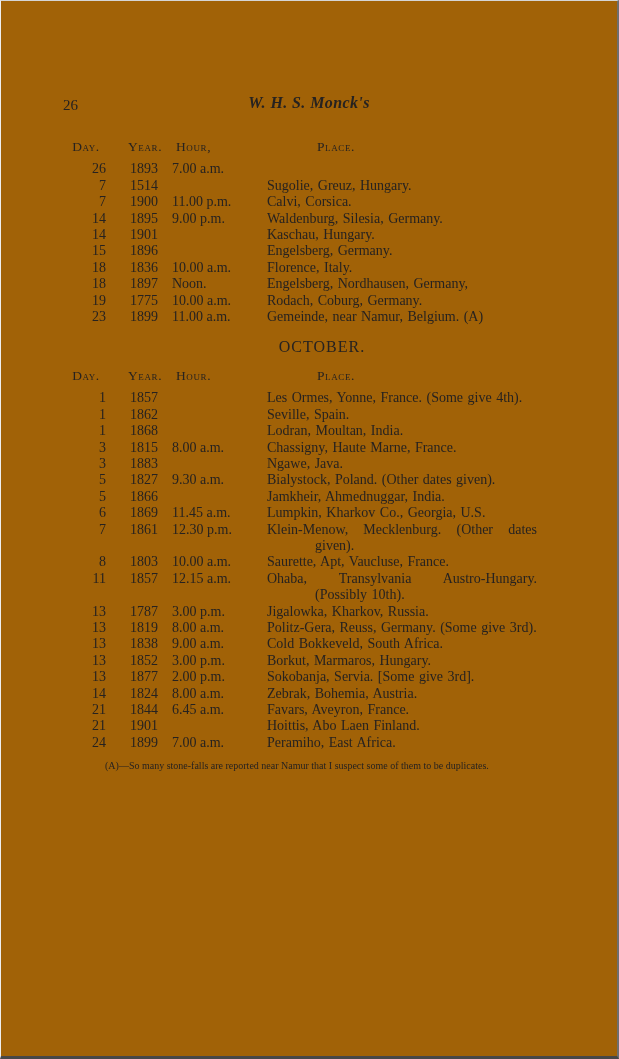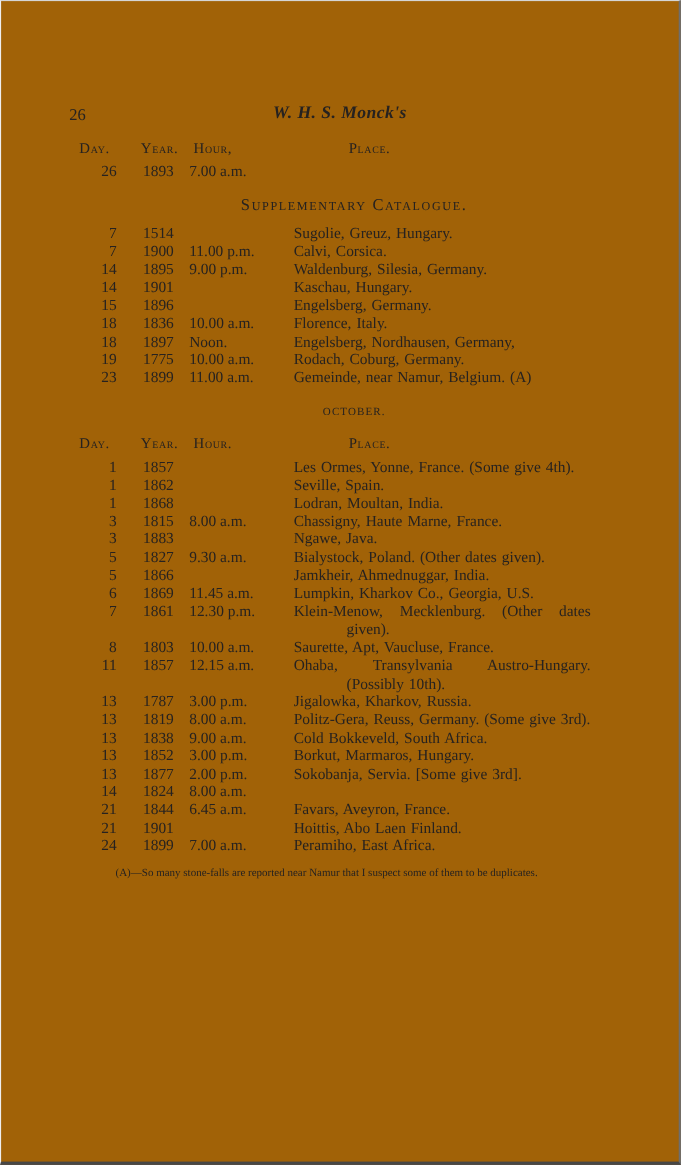--- a/index.html
+++ b/index.html
@@ -9,40 +9,40 @@
     font-family:"Liberation Serif","DejaVu Serif",serif;
     border-top:1px solid #d5d5d5; border-left:1px solid #eeeeee;
     border-right:2px solid #6e6e6e; border-bottom:3px solid #474747;
     overflow:hidden;
   }
   .page-num { position:absolute; top:96px; left:62px; font-size:15px; }
   .running-head {
     position:absolute; top:93px; left:0; right:0; text-align:center;
     font-style:italic; font-size:16px; letter-spacing:0.4px;font-weight:bold;
   }
-  .content { position:absolute; top:126px; left:65px; width:512px; font-size:14px; line-height:16.4px; }
+  .content { position:absolute; top:138px; left:65px; width:512px; font-size:14px; line-height:16.4px; }
 
   .t-head, .t-row { display:grid; grid-template-columns:40px 64px 72px 295px; align-items:baseline; }
   .t-head { font-variant:small-caps; font-size:13.5px; letter-spacing:0.6px; margin-bottom:6px; }
   .th-day  { text-align:center; }
   .th-year { padding-left:22px; }
   .th-hour { padding-left:6px; }
   .th-place{ padding-left:75px; }
 
   .c-day  { text-align:right; }
   .c-year { padding-left:24px; }
   .c-hour { padding-left:2px; }
   .c-place{ padding-left:73px; text-indent:-48px; text-align:justify; word-spacing:1px; }
 
   .section-title {
     text-align:center; font-variant:small-caps; font-size:15px;
     letter-spacing:1.5px; margin:13px 0 10px 0;
   }
   .month-title {
-    text-align:center; font-size:10px; letter-spacing:1px; margin:14px 0 12px 0;
+    text-align:center; font-size:16px; letter-spacing:1px; margin:14px 0 12px 0;
   }
   .oct-head { margin-top:0; }
   .footnote {
     margin:7px 0 0 13px; width:478px; font-size:10px; line-height:15.6px;
     text-indent:26px; text-align:justify;
   }
 </style>
 </head>
 <body>
 
@@ -64,21 +64,20 @@
 
           <div class="t-row">
             <span class="c-day">26</span>
             <span class="c-year">1893</span>
             <span class="c-hour">7.00 a.m.</span>
           </div>
         </div>
     </section>
 
     <section>
-      <div class="section-title">Supplementary Catalogue.</div>
       <div>
 
           <div class="t-row">
             <span class="c-day">7</span>
             <span class="c-year">1514</span>
             <span class="c-hour"></span>
             <span class="c-place">Sugolie, Greuz, Hungary.</span>
           </div>
 
           <div class="t-row">
@@ -258,20 +257,21 @@
             <span class="c-day">13</span>
             <span class="c-year">1877</span>
             <span class="c-hour">2.00 p.m.</span>
             <span class="c-place">Sokobanja, Servia. [Some give 3rd].</span>
           </div>
 
           <div class="t-row">
             <span class="c-day">14</span>
             <span class="c-year">1824</span>
             <span class="c-hour">8.00 a.m.</span>
+            <span class="c-place">Zebrak, Bohemia, Austria.</span>
           </div>
 
           <div class="t-row">
             <span class="c-day">21</span>
             <span class="c-year">1844</span>
             <span class="c-hour">6.45 a.m.</span>
             <span class="c-place">Favars, Aveyron, France.</span>
           </div>
 
           <div class="t-row">

